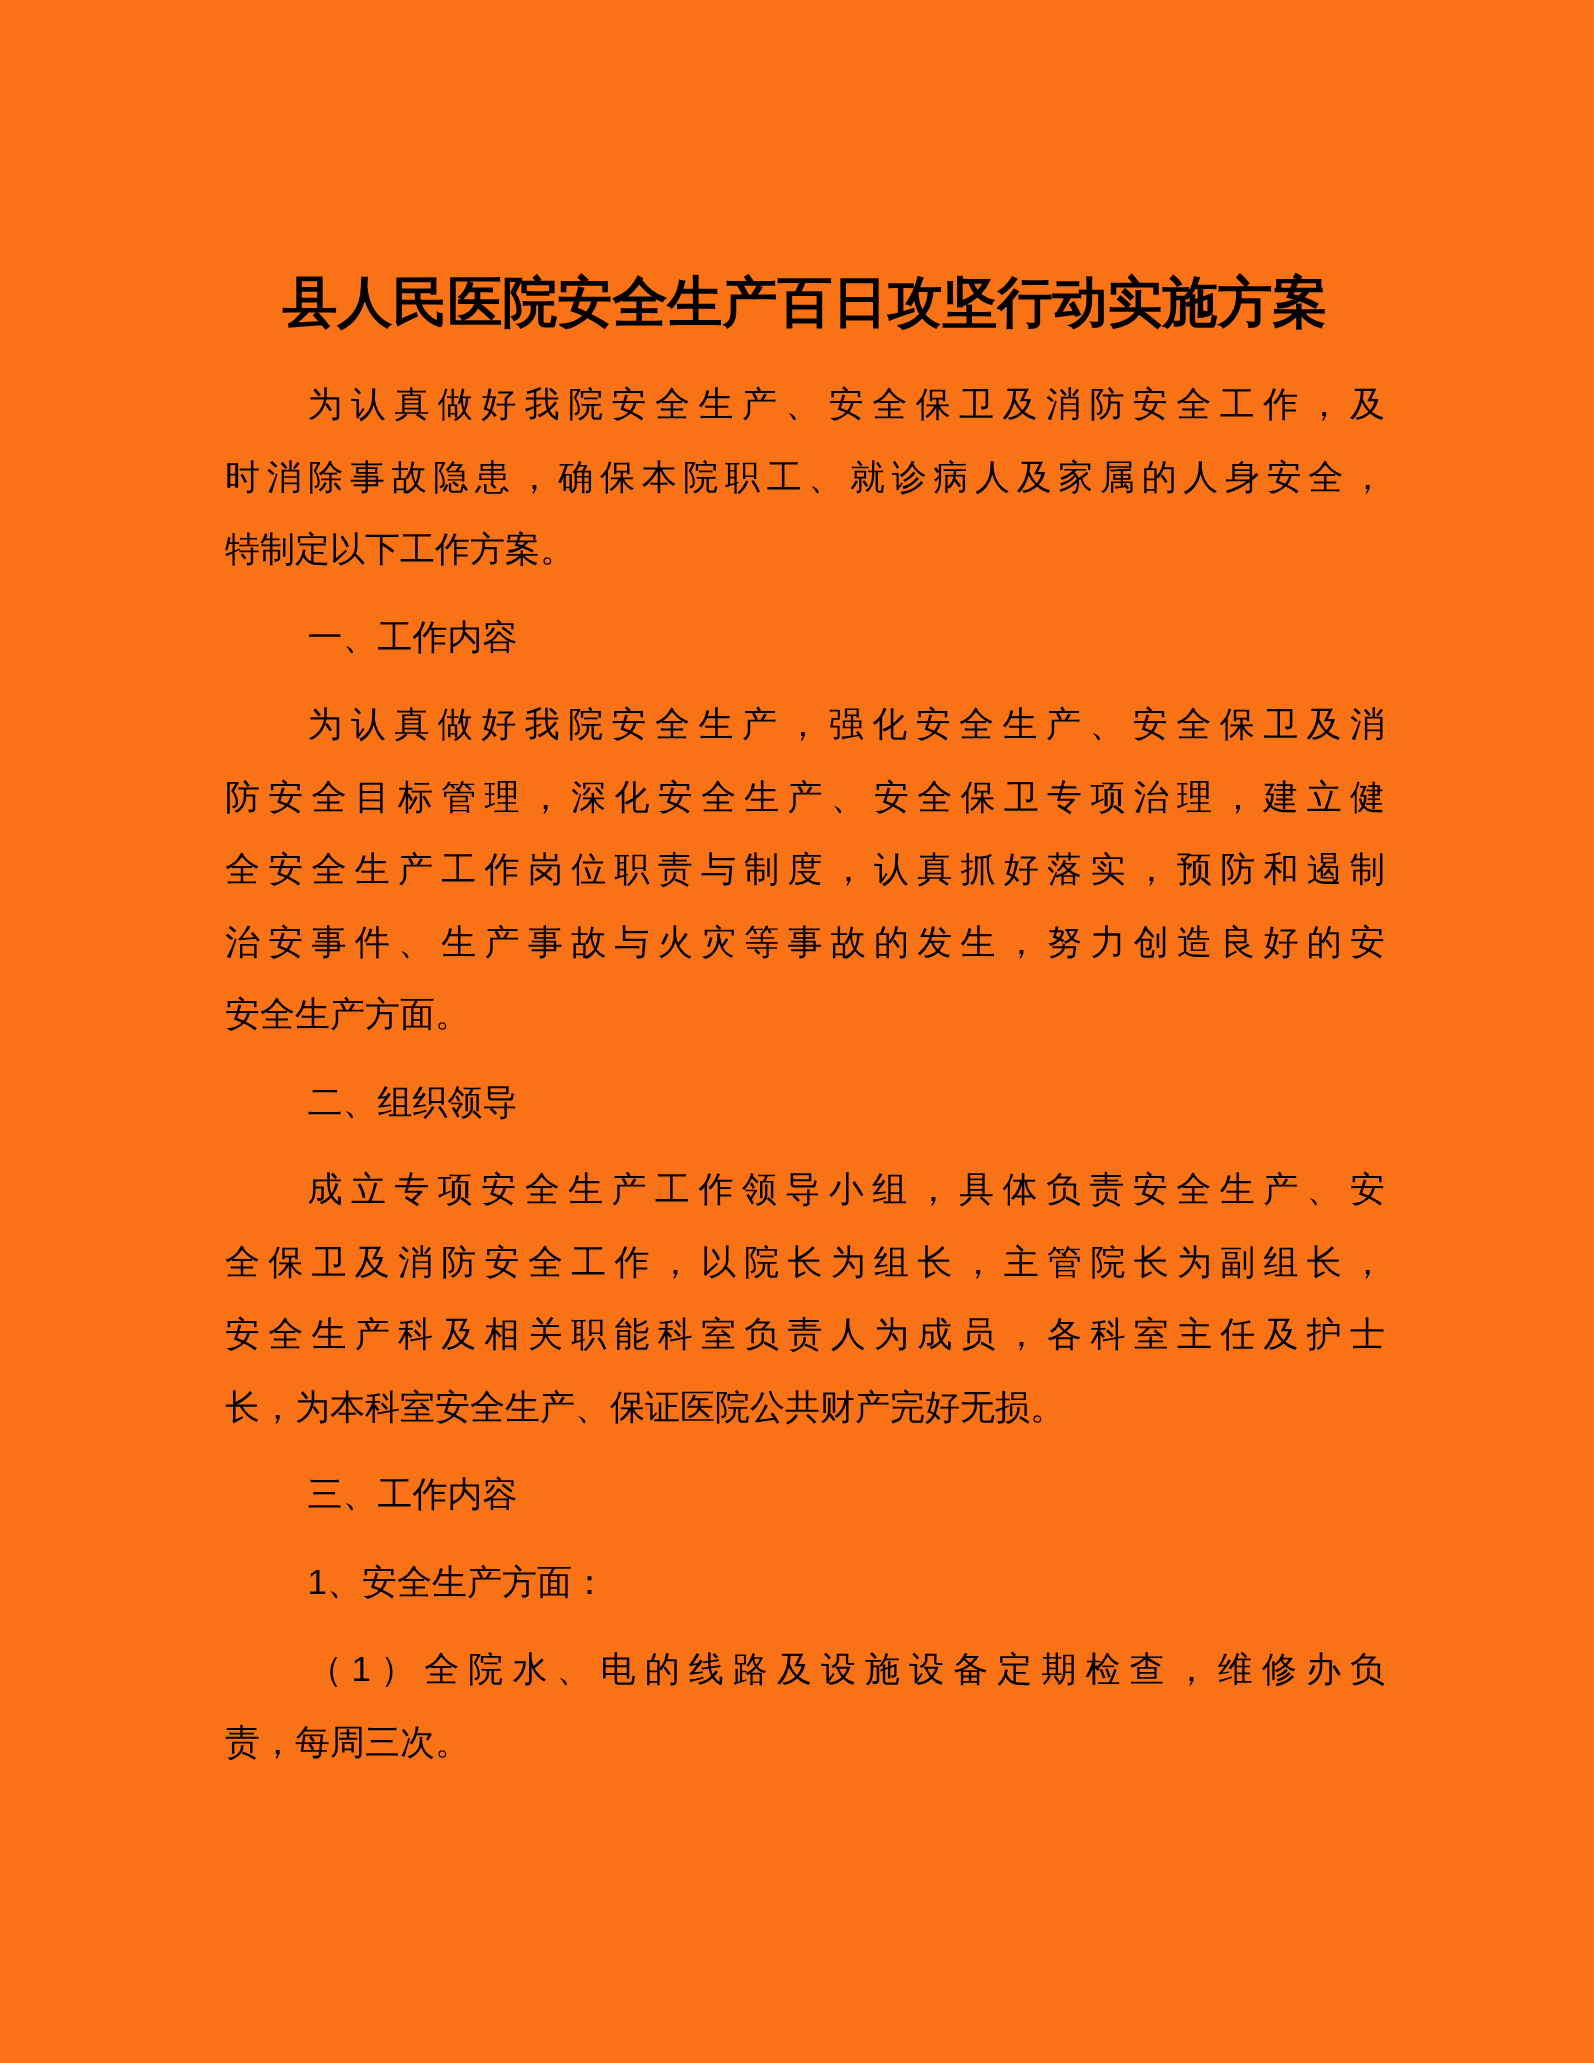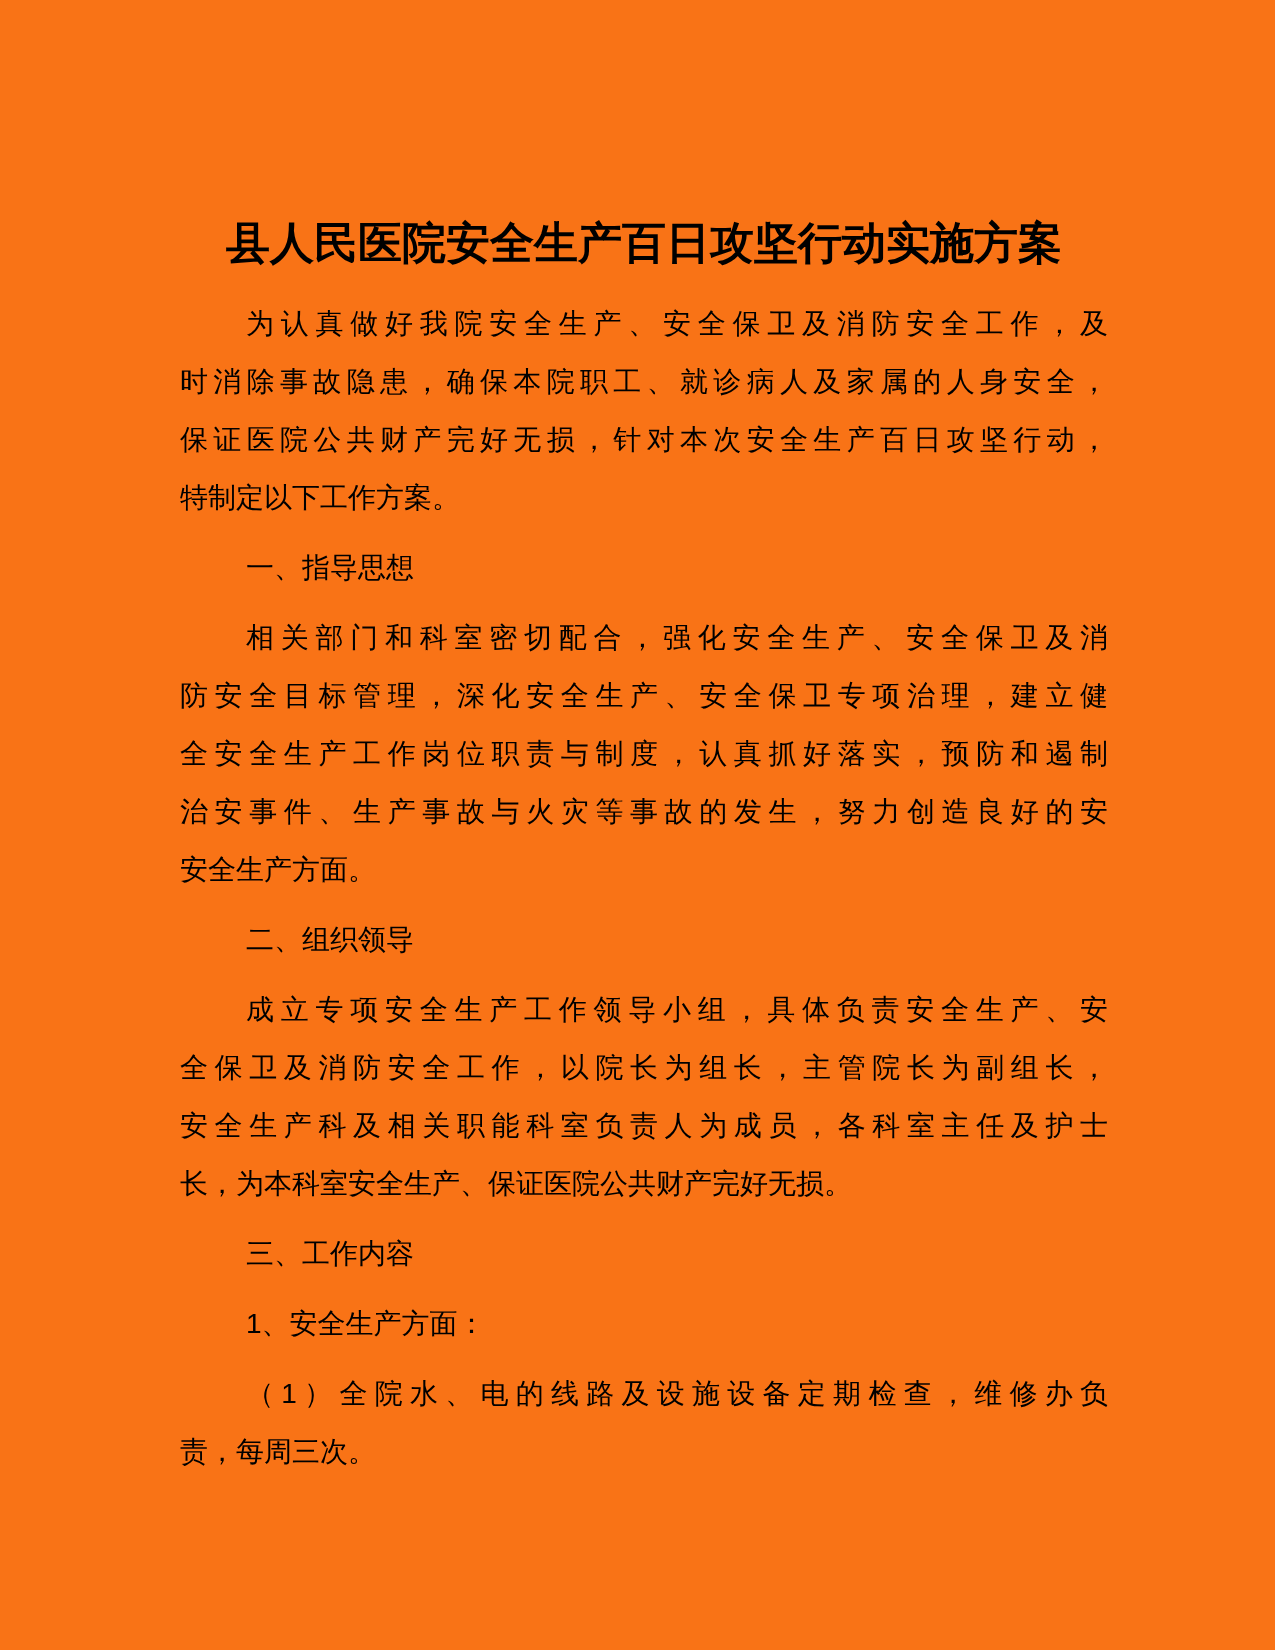--- a/index.html
+++ b/index.html
@@ -49,28 +49,27 @@
 </style>
 </head>
 <body>
 
 <div class="page">
   <h1 class="title">县人民医院安全生产百日攻坚行动实施方案</h1>
   <div id="blocks">
       <div class="block paragraph">
         <div class="line first">为认真做好我院安全生产、安全保卫及消防安全工作，及</div>
         <div class="line">时消除事故隐患，确保本院职工、就诊病人及家属的人身安全，</div>
-        <div class="line">保证医院公共财产完好无损，针对本次安全生产百日攻坚行动，</div>
         <div class="line last">特制定以下工作方案。</div>
       </div>
       <div class="block heading">
-        <div class="line first last">一、指导思想</div>
+        <div class="line first last">一、工作内容</div>
       </div>
       <div class="block paragraph">
-        <div class="line first">相关部门和科室密切配合，强化安全生产、安全保卫及消</div>
+        <div class="line first">为认真做好我院安全生产，强化安全生产、安全保卫及消</div>
         <div class="line">防安全目标管理，深化安全生产、安全保卫专项治理，建立健</div>
         <div class="line">全安全生产工作岗位职责与制度，认真抓好落实，预防和遏制</div>
         <div class="line">治安事件、生产事故与火灾等事故的发生，努力创造良好的安</div>
         <div class="line last">安全生产方面。</div>
       </div>
       <div class="block heading">
         <div class="line first last">二、组织领导</div>
       </div>
       <div class="block paragraph">
         <div class="line first">成立专项安全生产工作领导小组，具体负责安全生产、安</div>

